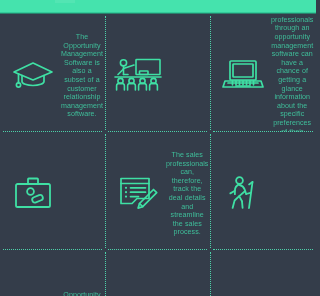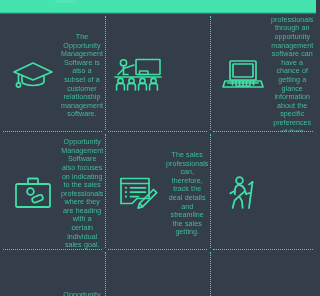--- a/index.html
+++ b/index.html
@@ -131,37 +131,36 @@
 
     <div class="cell divB">
       <div class="icon">
         <svg width="40" height="32" viewBox="0 0 40 32" fill="none" stroke="#3fe0a4" stroke-width="1.8" stroke-linejoin="round" stroke-linecap="round">
           <rect x="15" y="1.5" width="10" height="5.5" rx="0.8"></rect>
           <rect x="3" y="7" width="34" height="23" rx="1.6"></rect>
           <circle cx="17.5" cy="14.5" r="3.4"></circle>
           <rect x="19" y="19" width="11" height="5.5" rx="2.7" transform="rotate(-22 24.5 21.7)"></rect>
         </svg>
       </div>
-      <div class="txt">Opportunity Management Software also focuses on indicating to the sales professionals where they are heading with a certain individual sales goal.</div>
     </div>
 
     <div class="cell divL divB">
       <div class="icon">
         <svg width="40" height="34" viewBox="0 0 40 34" fill="none" stroke="#3fe0a4" stroke-width="1.7" stroke-linejoin="round" stroke-linecap="round">
           <path d="M3 2.5 h28 v20 h-12 l-5 5 h-11 Z"></path>
           <path d="M3 7.5 h28"></path>
           <circle cx="8" cy="11.8" r="1.1" fill="#3fe0a4" stroke="none"></circle>
           <circle cx="8" cy="16.2" r="1.1" fill="#3fe0a4" stroke="none"></circle>
           <circle cx="8" cy="20.6" r="1.1" fill="#3fe0a4" stroke="none"></circle>
           <path d="M12.5 11.8 h15 M12.5 16.2 h15 M12.5 20.6 h8"></path>
           <path d="M35.5 13.5 l3.2 3.2 -14 14 -4.6 1.4 1.4 -4.6 Z"></path>
           <path d="M21.5 27.5 l3.2 3.2"></path>
         </svg>
       </div>
-      <div class="txt">The sales professionals can, therefore, track the deal details and streamline the sales getting.</div>
+      <div class="txt">The sales professionals can, therefore, track the deal details and streamline the sales process.</div>
     </div>
 
     <div class="cell divL divB">
       <div class="icon">
         <svg width="34" height="34" viewBox="0 0 34 34" fill="none" stroke="#3fe0a4" stroke-width="1.8" stroke-linejoin="round" stroke-linecap="round">
           <circle cx="13.5" cy="4.5" r="3.4"></circle>
           <path d="M13.5 8.2 c-3 1.2 -4.6 3.6 -4.6 6.4 l0 3.6"></path>
           <path d="M13.6 9 c2.6 0.6 4.2 2.2 5 4.4 l1.6 4.6"></path>
           <path d="M8.9 14.8 l-4.6 2.6"></path>
           <path d="M18.6 15.5 l-5.4 4.6 2.8 5.2"></path>

